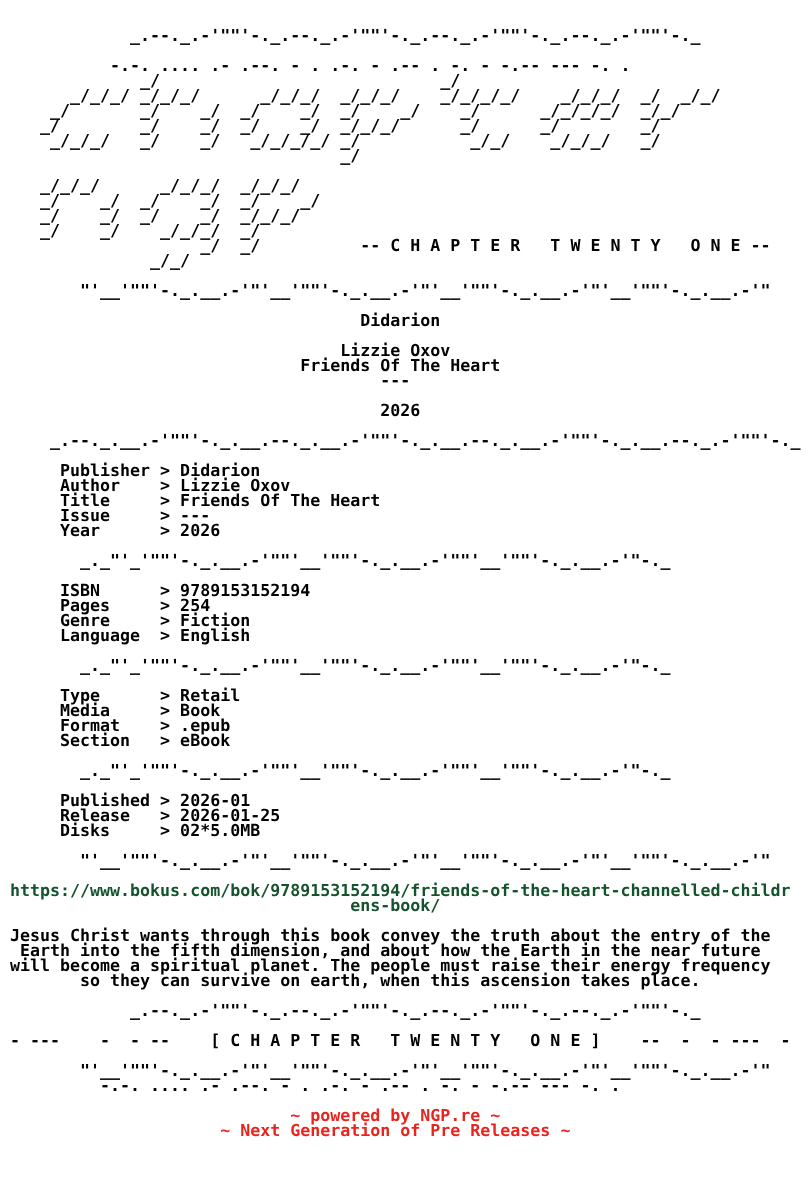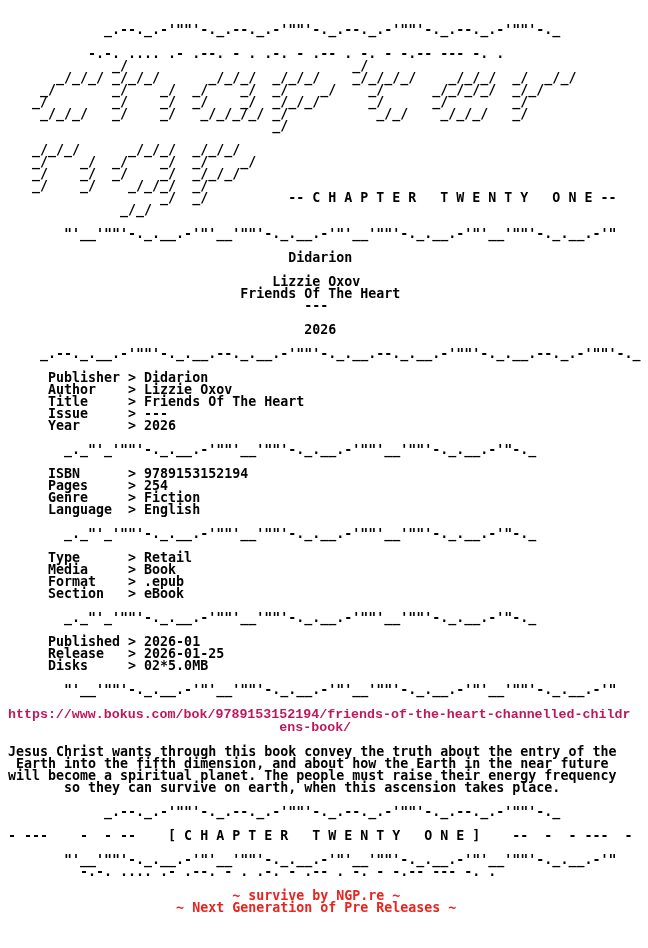--- a/index.html
+++ b/index.html
@@ -28,24 +28,23 @@
     letter-spacing: 0;
   }
   pre.main {
     margin-top: 24px;
   }
   pre.credits {
     margin-top: 12px;
     color: #e8241f;
   }
   .urltext {
-    color: #be185d;
+    color: #14532d;
     text-decoration: none;
     cursor: pointer;
-    font-family: Liberation Mono, monospace;
   }
 </style>
 </head>
 <body>
 
 <div class="page">
   <pre class="main"><span>             _.--._.-'""'-._.--._.-'""'-._.--._.-'""'-._.--._.-'""'-._
 
            -.-. .... .- .--. - . .-. - .-- . -. - -.-- --- -. .
               _/                            _/
@@ -110,15 +109,15 @@
  will become a spiritual planet. The people must raise their energy frequency
         so they can survive on earth, when this ascension takes place.
 
              _.--._.-'""'-._.--._.-'""'-._.--._.-'""'-._.--._.-'""'-._
 
  - ---    -  - --    [ C H A P T E R   T W E N T Y   O N E ]    --  -  - ---  -
 
         "'__'""'-._.__.-'"'__'""'-._.__.-'"'__'""'-._.__.-'"'__'""'-._.__.-'"
           -.-. .... .- .--. - . .-. - .-- . -. - -.-- --- -. .
 </span></pre>
-  <pre class="credits">                             ~ survive by NGP.re ~
+  <pre class="credits">                             ~ powered by NGP.re ~
                       ~ Next Generation of Pre Releases ~</pre>
 </div>
 
 </body></html>

